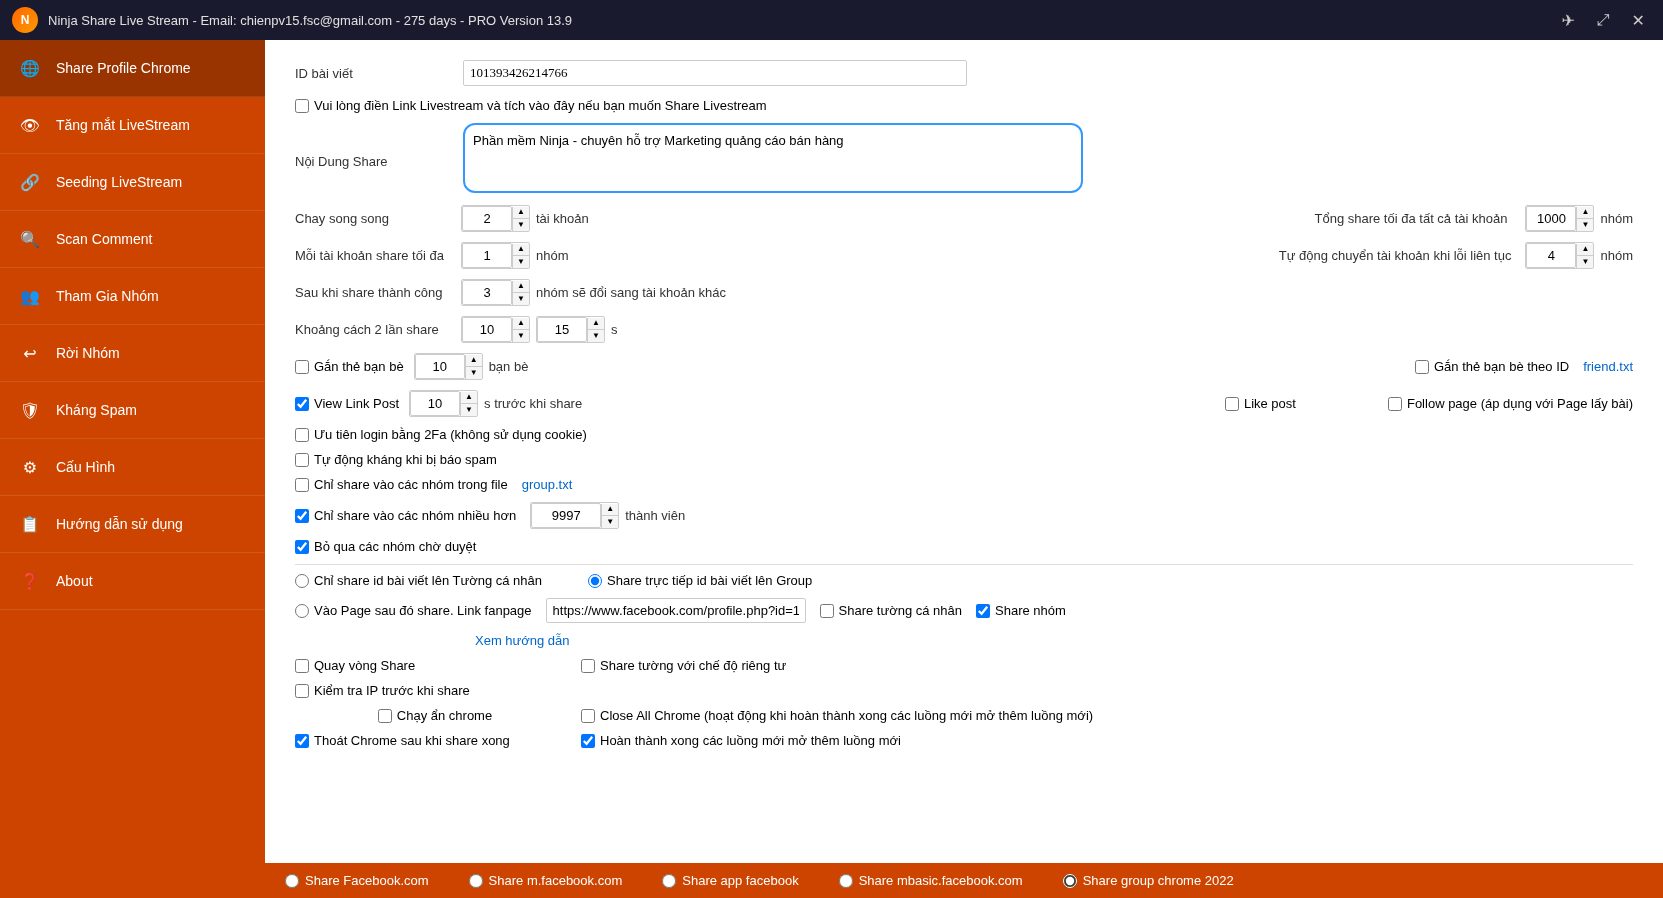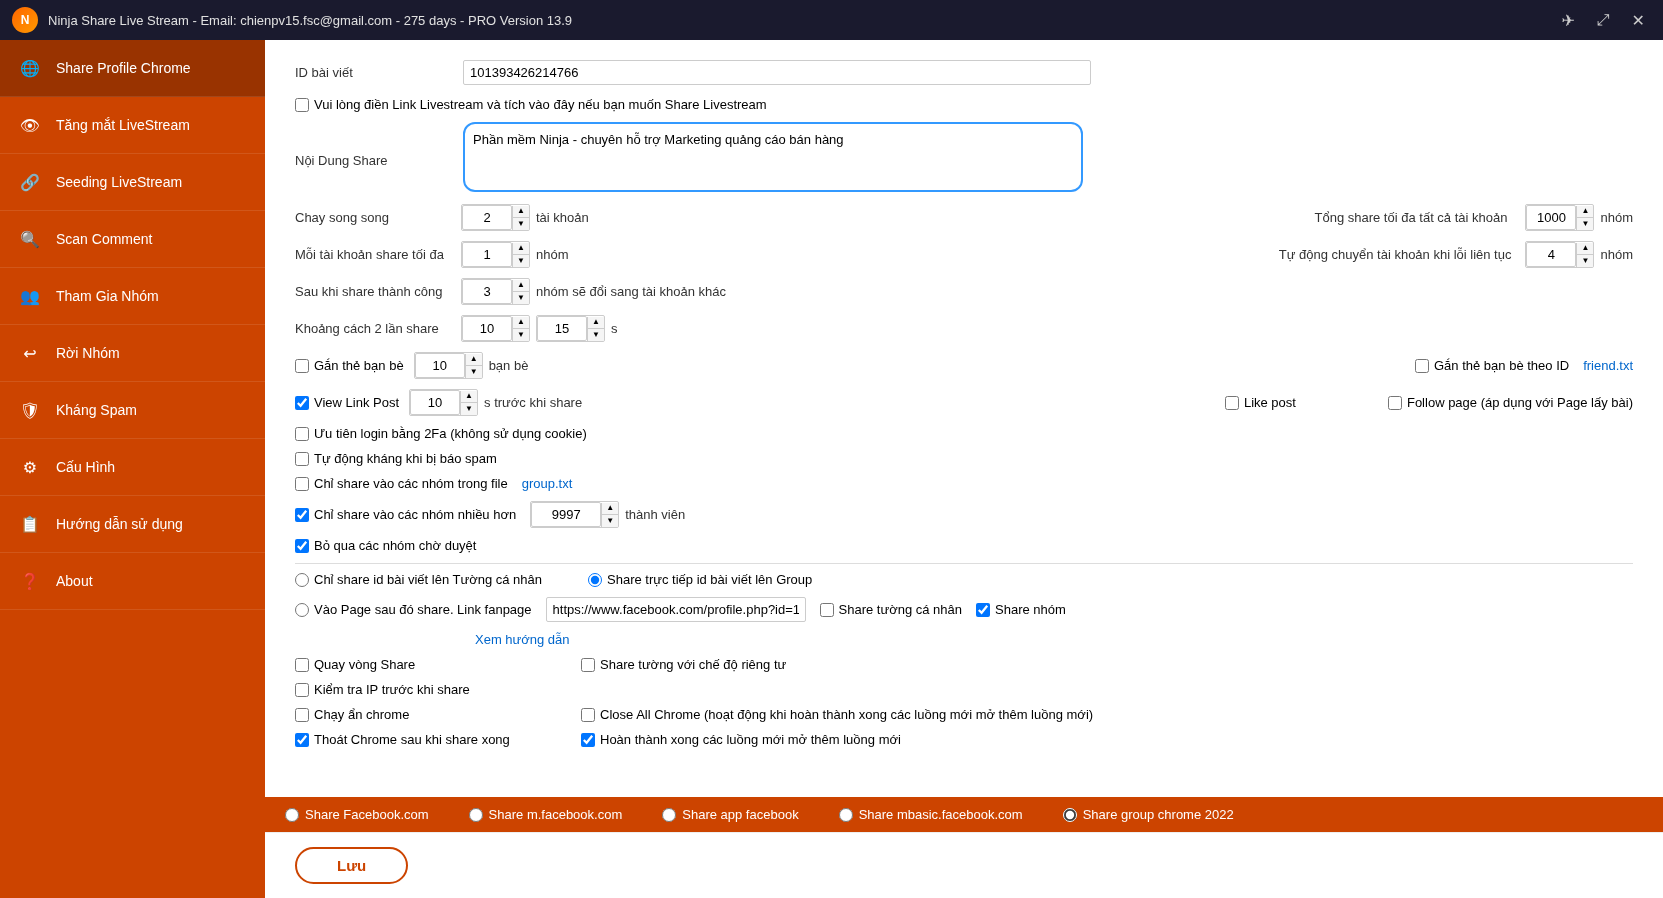--- a/index.html
+++ b/index.html
@@ -74,26 +74,27 @@
       flex-shrink: 0;
       font-size: 13px;
     }
     input[type="text"], input[type="number"] {
       border: 1px solid #ccc;
       padding: 4px 6px;
       font-size: 13px;
       border-radius: 2px;
     }
     .id-input {
-      width: 628px;
+      width: 504px;
       border: none;
       border-bottom: 1px solid #999;
       padding: 4px 2px;
       font-size: 13px;
       outline: none;
+      font-family: Liberation Serif, serif;
     }
     textarea {
       width: 620px;
       height: 70px;
       border: 2px solid #3399ff;
       padding: 8px;
       font-size: 13px;
       resize: none;
       outline: none;
       border-radius: 12px;
@@ -489,21 +490,21 @@
       </div>
 
       <div class="section-row">
         <label class="checkbox-label">
           <input type="checkbox" style="">
           <span>Kiểm tra IP trước khi share</span>
         </label>
       </div>
 
       <div class="section-row">
-        <label class="checkbox-label" style="min-width:280px;">
+        <label class="checkbox-label" style="min-width:280px;justify-content:center;">
           <input type="checkbox" style="">
           <span>Chạy ẩn chrome</span>
         </label>
         <label class="checkbox-label">
           <input type="checkbox" style="">
           <span>Close All Chrome (hoạt động khi hoàn thành xong các luồng mới mở thêm luồng mới)</span>
         </label>
       </div>
 
       <div class="section-row">
@@ -535,17 +536,14 @@
       <label class="bottom-radio-item">
         <input type="radio" name="share-type" style="">
         <span>Share  mbasic.facebook.com</span>
       </label>
       <label class="bottom-radio-item">
         <input type="radio" name="share-type" checked="" style="">
         <span>Share group chrome 2022</span>
       </label>
     </div>
 
-    <div class="save-bar">
-      <button class="save-btn">Lưu</button>
-    </div>
   </div>
 </div>
 
 </body></html>

